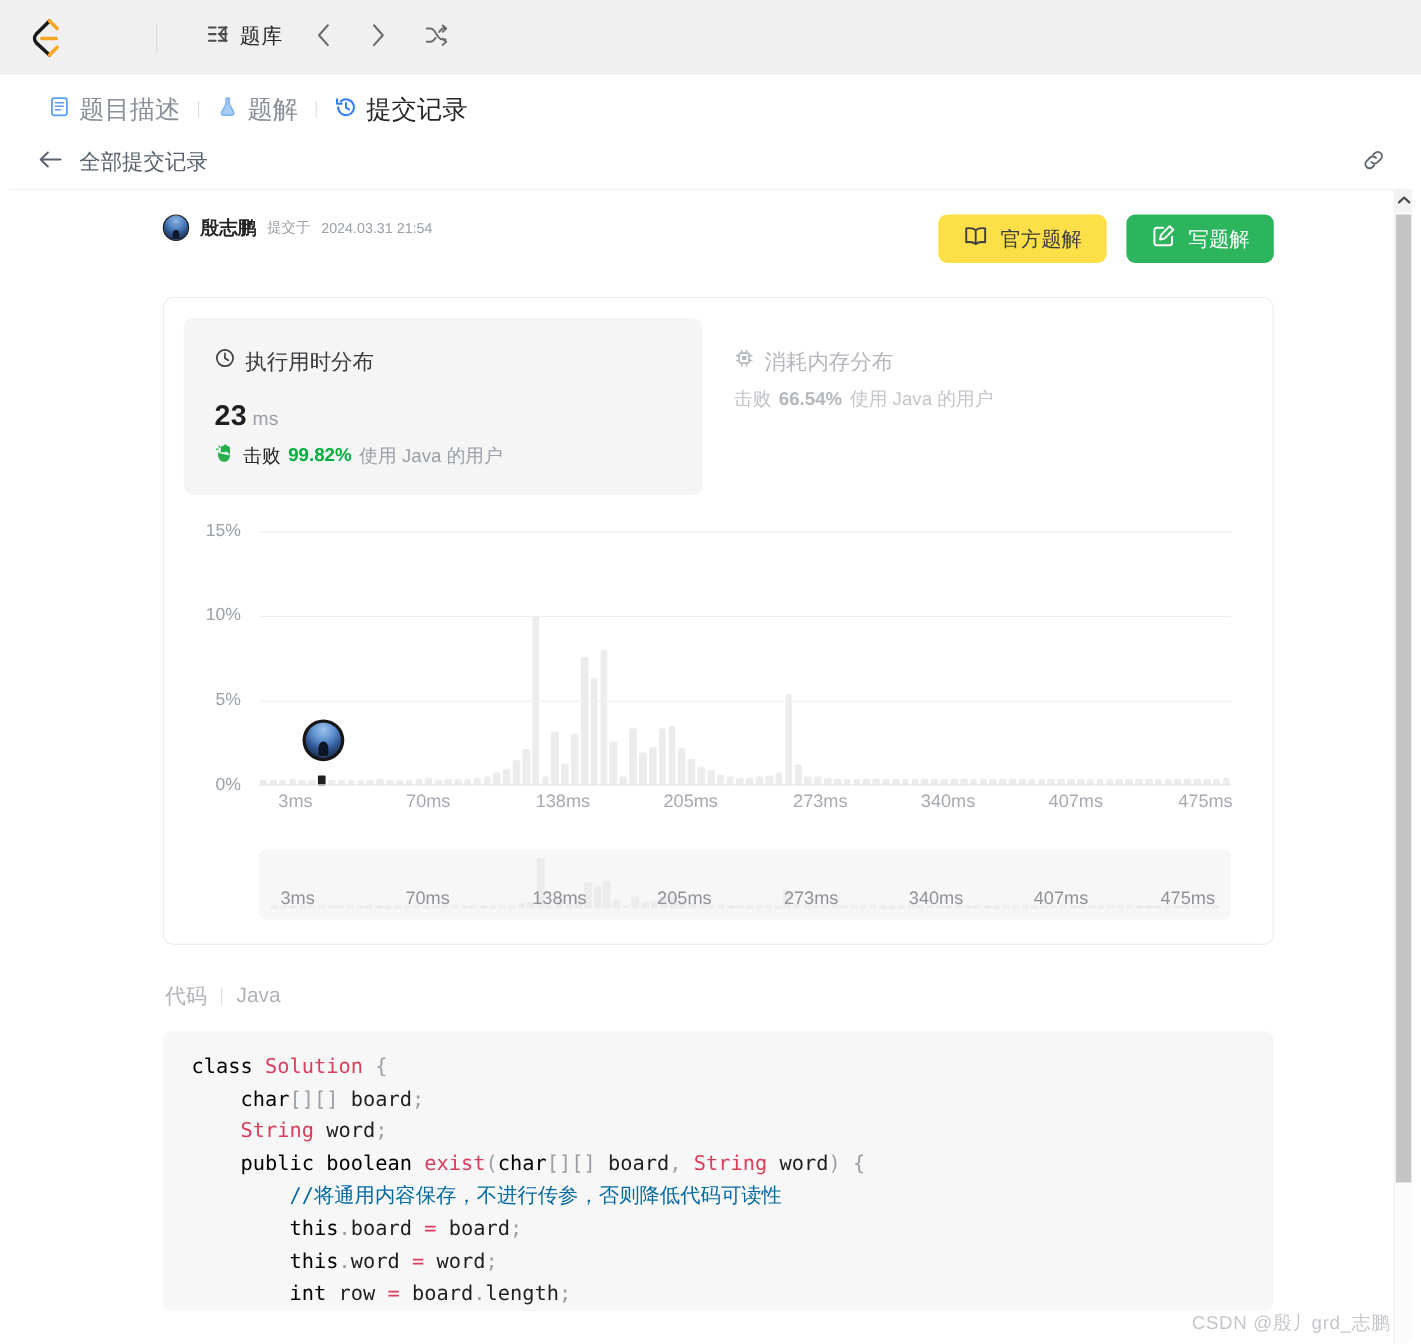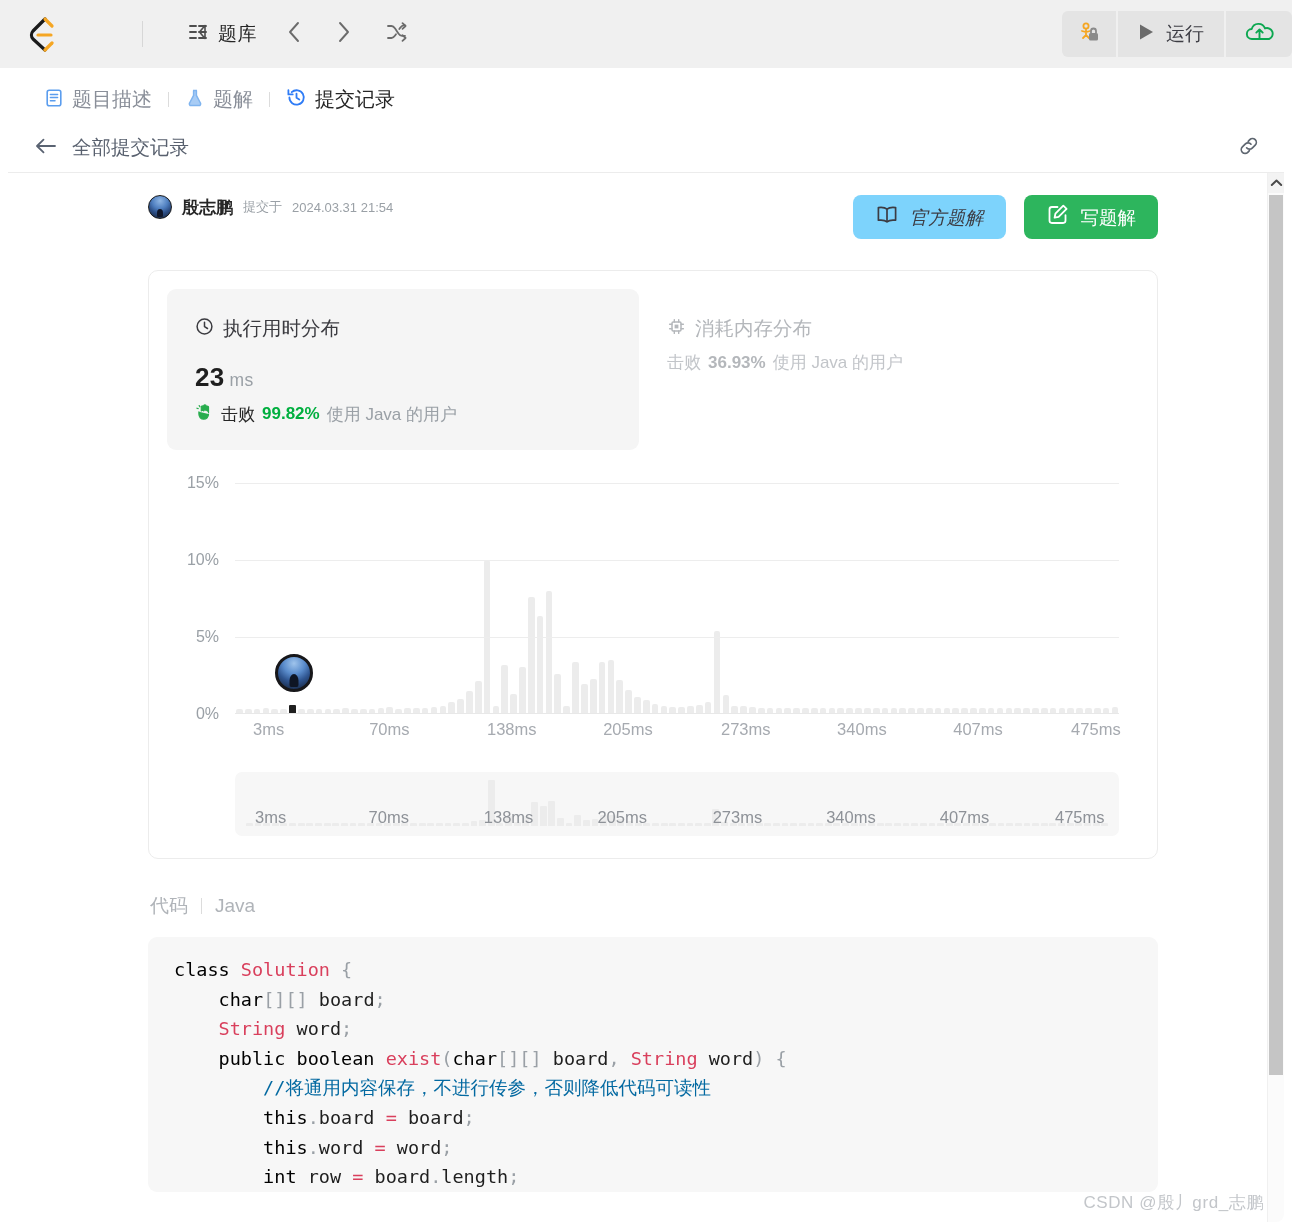--- a/index.html
+++ b/index.html
@@ -26,21 +26,21 @@
     width: 46px; height: 46px;
     display: flex; align-items: center; justify-content: center;
     cursor: pointer;
   }
   .topbar-divider {
     width: 1px; height: 26px;
     background: #d7d7d7;
     margin: 0 34px 0 78px;
   }
   .nav-group {
-    display: flex; align-items: center; gap: 4px;
+    display: flex; align-items: flex-start; gap: 4px;
   }
   .nav-item {
     display: flex; align-items: center; gap: 9px;
     padding: 6px 10px;
     border-radius: 6px;
     cursor: pointer;
     color: #3c3c4399;
   }
   .nav-label {
     font-size: 19px;
@@ -87,21 +87,21 @@
     padding-left: 26px;
     gap: 0;
     border-bottom: 0;
   }
   .tab {
     display: flex; align-items: center; gap: 8px;
     padding: 2px 10px;
     cursor: pointer;
     border-radius: 5px;
   }
-  .tab-label { font-size: 20px; color: #8a8f99; }
+  .tab-label { font-size: 23px; color: #8a8f99; }
   .tab.active .tab-label { color: #262626; }
   .tab-sep { width: 1px; height: 15px; background: #dcdcdc; margin: 0 6px; }
 
   
   .crumbrow {
     height: 50px;
     display: flex; align-items: center;
     padding: 0 22px 0 26px;
     border-bottom: 1px solid #ececec;
     position: relative;
@@ -156,21 +156,21 @@
   .submitter-meta { font-size: 13px; color: #9aa0a6; }
 
   .hdr-btns { display: flex; gap: 18px; align-items: center; }
   .btn {
     display: flex; align-items: center; gap: 11px;
     height: 44px; padding: 0 22px;
     border-radius: 8px; cursor: pointer;
     font-size: 18.5px;
     border: none;
   }
-  .btn-ghost { background: #7dd3fc; color: #3c3c43; font-style: italic; }
+  .btn-ghost { background: #fde047; color: #3c3c43; }
   .btn-primary { background: #2db55d; color: #fff; }
 
   
   .card {
     margin-top: 31px;
     border: 1px solid #ececec;
     border-radius: 10px;
     padding: 18px 18px 22px 18px;
   }
   .stats { display: flex; gap: 0; }
@@ -346,50 +346,20 @@
         <svg width="24" height="24" viewBox="0 0 24 24" aria-hidden="true">
           <path d="M3 6h3.5c1.6 0 2.6 1 3.6 2.4l3.3 5c1 1.4 2 2.4 3.6 2.4H20" fill="none" stroke="#6b6b6b" stroke-width="1.8" stroke-linecap="round"></path>
           <path d="M3 18h3.5c1.6 0 2.6-1 3.6-2.4l.9-1.3" fill="none" stroke="#6b6b6b" stroke-width="1.8" stroke-linecap="round"></path>
           <path d="M14.3 9.1l.9-1.3c1-1.4 2-2.4 3.6-2.4H20" fill="none" stroke="#6b6b6b" stroke-width="1.8" stroke-linecap="round"></path>
           <path d="M17.5 3.2L20.6 6 17.5 8.8M17.5 15.2L20.6 18 17.5 20.8" fill="none" stroke="#6b6b6b" stroke-width="1.8" stroke-linecap="round" stroke-linejoin="round"></path>
         </svg>
       </span>
     </div>
   </div>
 
-  <div class="topbar-right">
-    <div class="tb-btn debug">
-      <span>
-        <svg width="26" height="26" viewBox="0 0 26 26" aria-hidden="true">
-          <circle cx="10" cy="7" r="2.6" fill="none" stroke="#f5a623" stroke-width="1.8"></circle>
-          <path d="M10 10v6M6 12l4 1 4-1M7 19l3-3 3 3" fill="none" stroke="#f5a623" stroke-width="1.8" stroke-linecap="round"></path>
-          <rect x="13" y="14" width="9" height="7.5" rx="1.6" fill="#8a8a8a"></rect>
-          <path d="M15 14v-2a2.5 2.5 0 0 1 5 0v2" fill="none" stroke="#8a8a8a" stroke-width="1.8"></path>
-        </svg>
-      </span>
-    </div>
-
-    <div class="tb-btn run">
-      <span>
-        <svg width="20" height="22" viewBox="0 0 20 22" aria-hidden="true">
-          <path d="M4 3.5 L17 11 L4 18.5 Z" fill="#6b6b6b"></path>
-        </svg>
-      </span>
-      <span class="tb-btn-label">运行</span>
-    </div>
-
-    <div class="tb-btn submit">
-      <span>
-        <svg width="30" height="26" viewBox="0 0 30 26" aria-hidden="true">
-          <path d="M8 20a5 5 0 0 1-.3-10A7 7 0 0 1 21 9.4 4.6 4.6 0 0 1 25 20H8z" fill="none" stroke="#0ca750" stroke-width="1.9" stroke-linejoin="round"></path>
-          <path d="M15.5 19v-8M12.3 13.6l3.2-3.2 3.2 3.2" fill="none" stroke="#0ca750" stroke-width="1.9" stroke-linecap="round" stroke-linejoin="round"></path>
-        </svg>
-      </span>
-    </div>
-  </div>
 </div>
 
 <div class="panel">
 
   <div class="tabsrow">
     <div class="tab">
       <span>
         <svg width="20" height="20" viewBox="0 0 20 20" aria-hidden="true">
           <rect x="3.2" y="2.2" width="13.6" height="15.6" rx="2" fill="none" stroke="#5b9dee" stroke-width="1.6"></rect>
           <path d="M6.4 6.4h7.2M6.4 9.6h7.2M6.4 12.8h4.6" stroke="#5b9dee" stroke-width="1.5" stroke-linecap="round"></path>
@@ -507,21 +477,21 @@
                   <svg width="19" height="19" viewBox="0 0 19 19" aria-hidden="true">
                     <rect x="5" y="5" width="9" height="9" rx="1.2" fill="none" stroke="#b4b7bb" stroke-width="1.5"></rect>
                     <rect x="7.6" y="7.6" width="3.8" height="3.8" fill="#b4b7bb"></rect>
                     <path d="M7.3 5V2.6M11.7 5V2.6M7.3 16.4V14M11.7 16.4V14M5 7.3H2.6M5 11.7H2.6M16.4 7.3H14M16.4 11.7H14" stroke="#b4b7bb" stroke-width="1.4" stroke-linecap="round"></path>
                   </svg>
                 </span>
                 <span>消耗内存分布</span>
               </div>
               <div class="stat-sub">
                 <span class="beat">击败</span>
-                <span class="pct">36.93%</span>
+                <span class="pct">66.54%</span>
                 <span>使用 Java 的用户</span>
               </div>
             </div>
           </div>
 
           <div class="chartwrap">
             <div class="ylabels">
                 <div class="ylabel" style="top: 246px;">0%</div>
                 <div class="ylabel" style="top: 169.125px;">5%</div>
                 <div class="ylabel" style="top: 92.25px;">10%</div>

